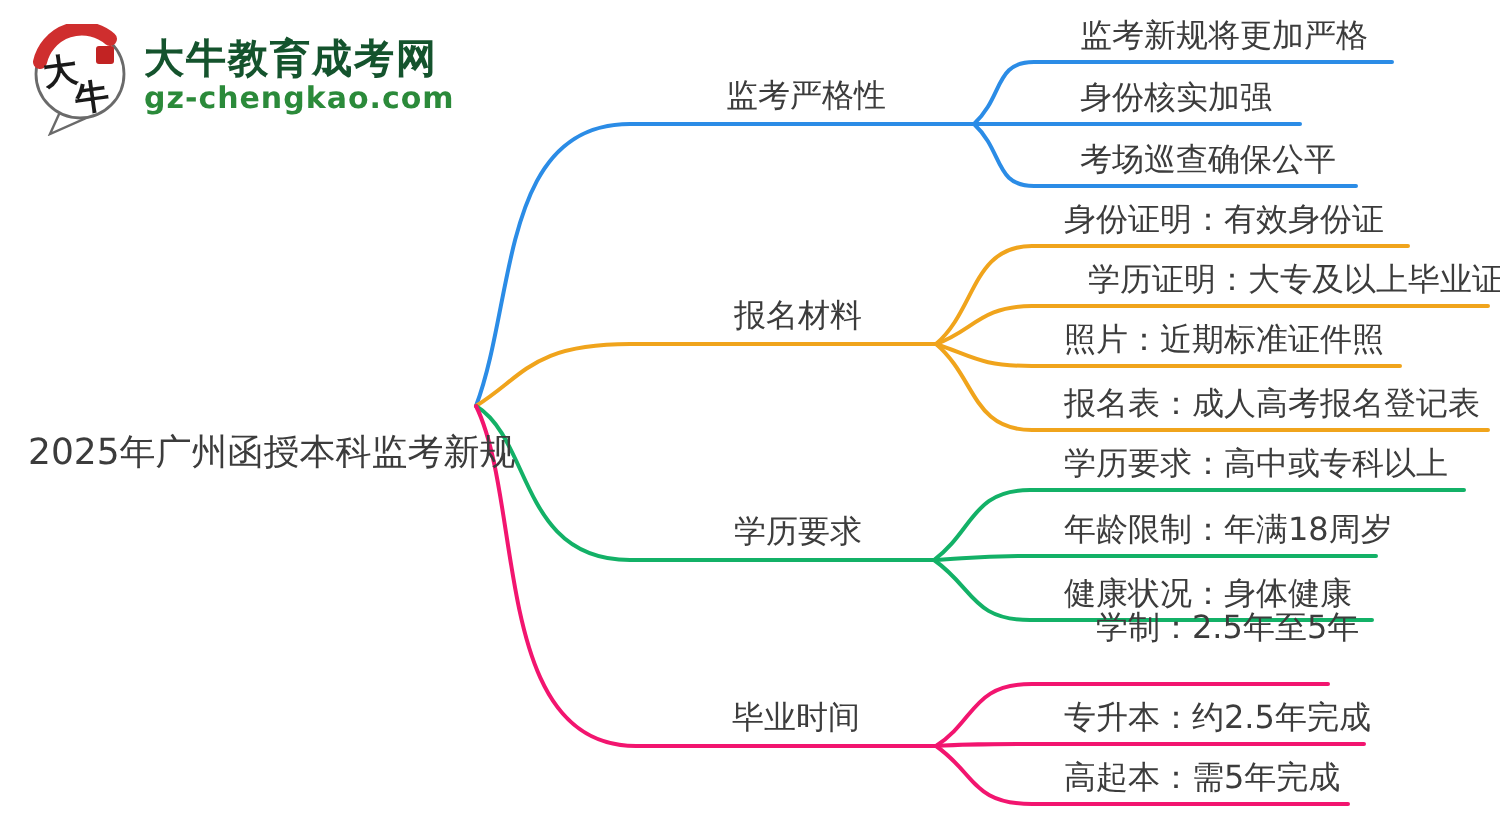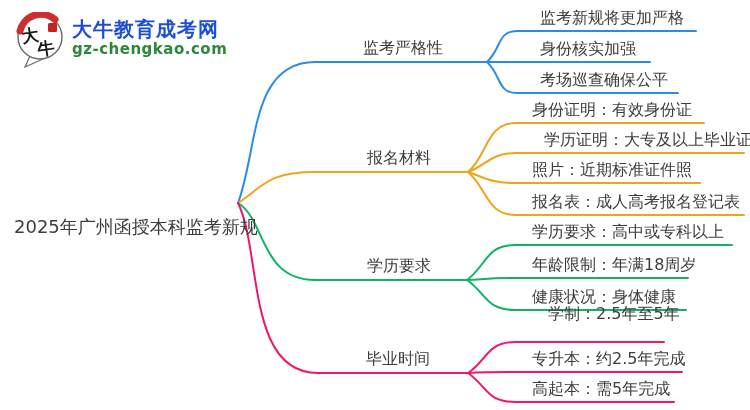--- a/index.html
+++ b/index.html
@@ -4,21 +4,21 @@
 <style>
   html,body{margin:0;padding:0;background:#ffffff;}
   .stage{
     position:relative;width:750px;height:410px;background:#ffffff;overflow:hidden;
     font-family:"DejaVu Sans","Liberation Sans",sans-serif;
   }
   
   .logo{position:absolute;left:14px;top:12px;display:flex;align-items:flex-start;}
   .logo-icon{width:52px;height:56px;flex:0 0 auto;}
   .logo-text{margin-left:6px;padding-top:6px;}
-  .logo-title{font-size:20px;font-weight:bold;color:#1d4ed8;letter-spacing:1px;line-height:22px;}
+  .logo-title{font-size:20px;font-weight:bold;color:#14532d;letter-spacing:1px;line-height:22px;}
   .logo-domain{font-size:15px;font-weight:bold;color:#2b8a3a;line-height:18px;letter-spacing:.5px;}
   
   .links{position:absolute;left:0;top:0;}
   .node{position:absolute;color:#3c3c3c;white-space:nowrap;}
   .root{font-size:18px;line-height:22px;margin-top:23px;}
   .branch{font-size:16px;line-height:21px;text-align:right;}
   .leaf{font-size:16px;line-height:20px;}
 </style>
 </head>
 <body>

